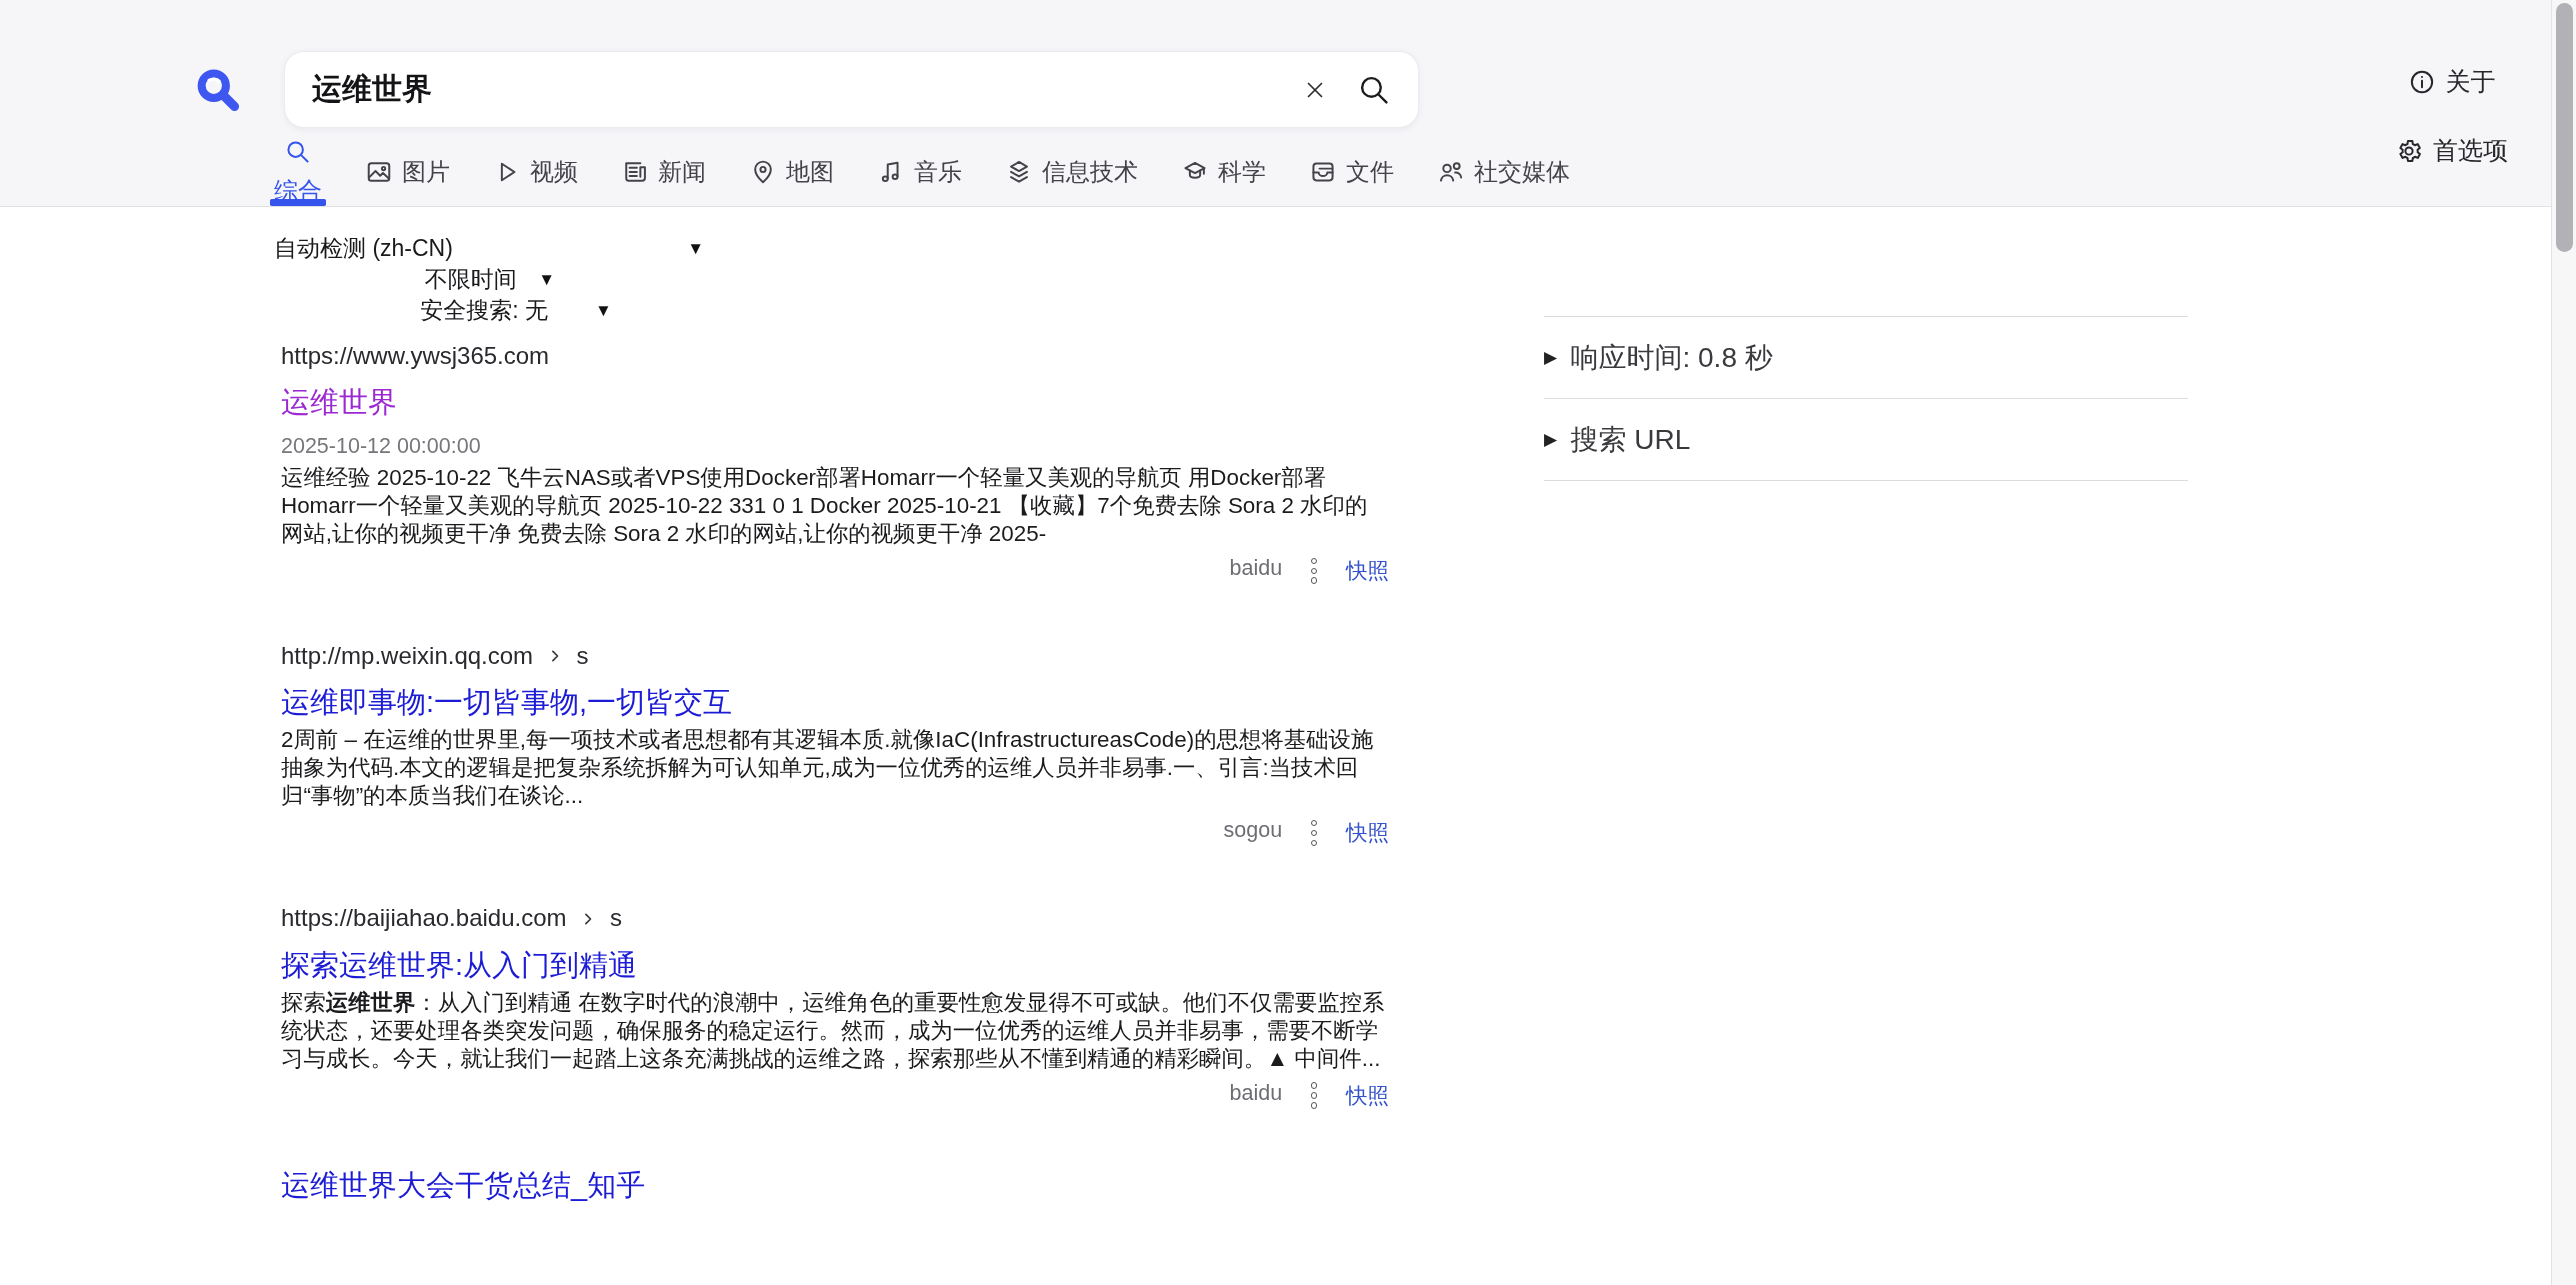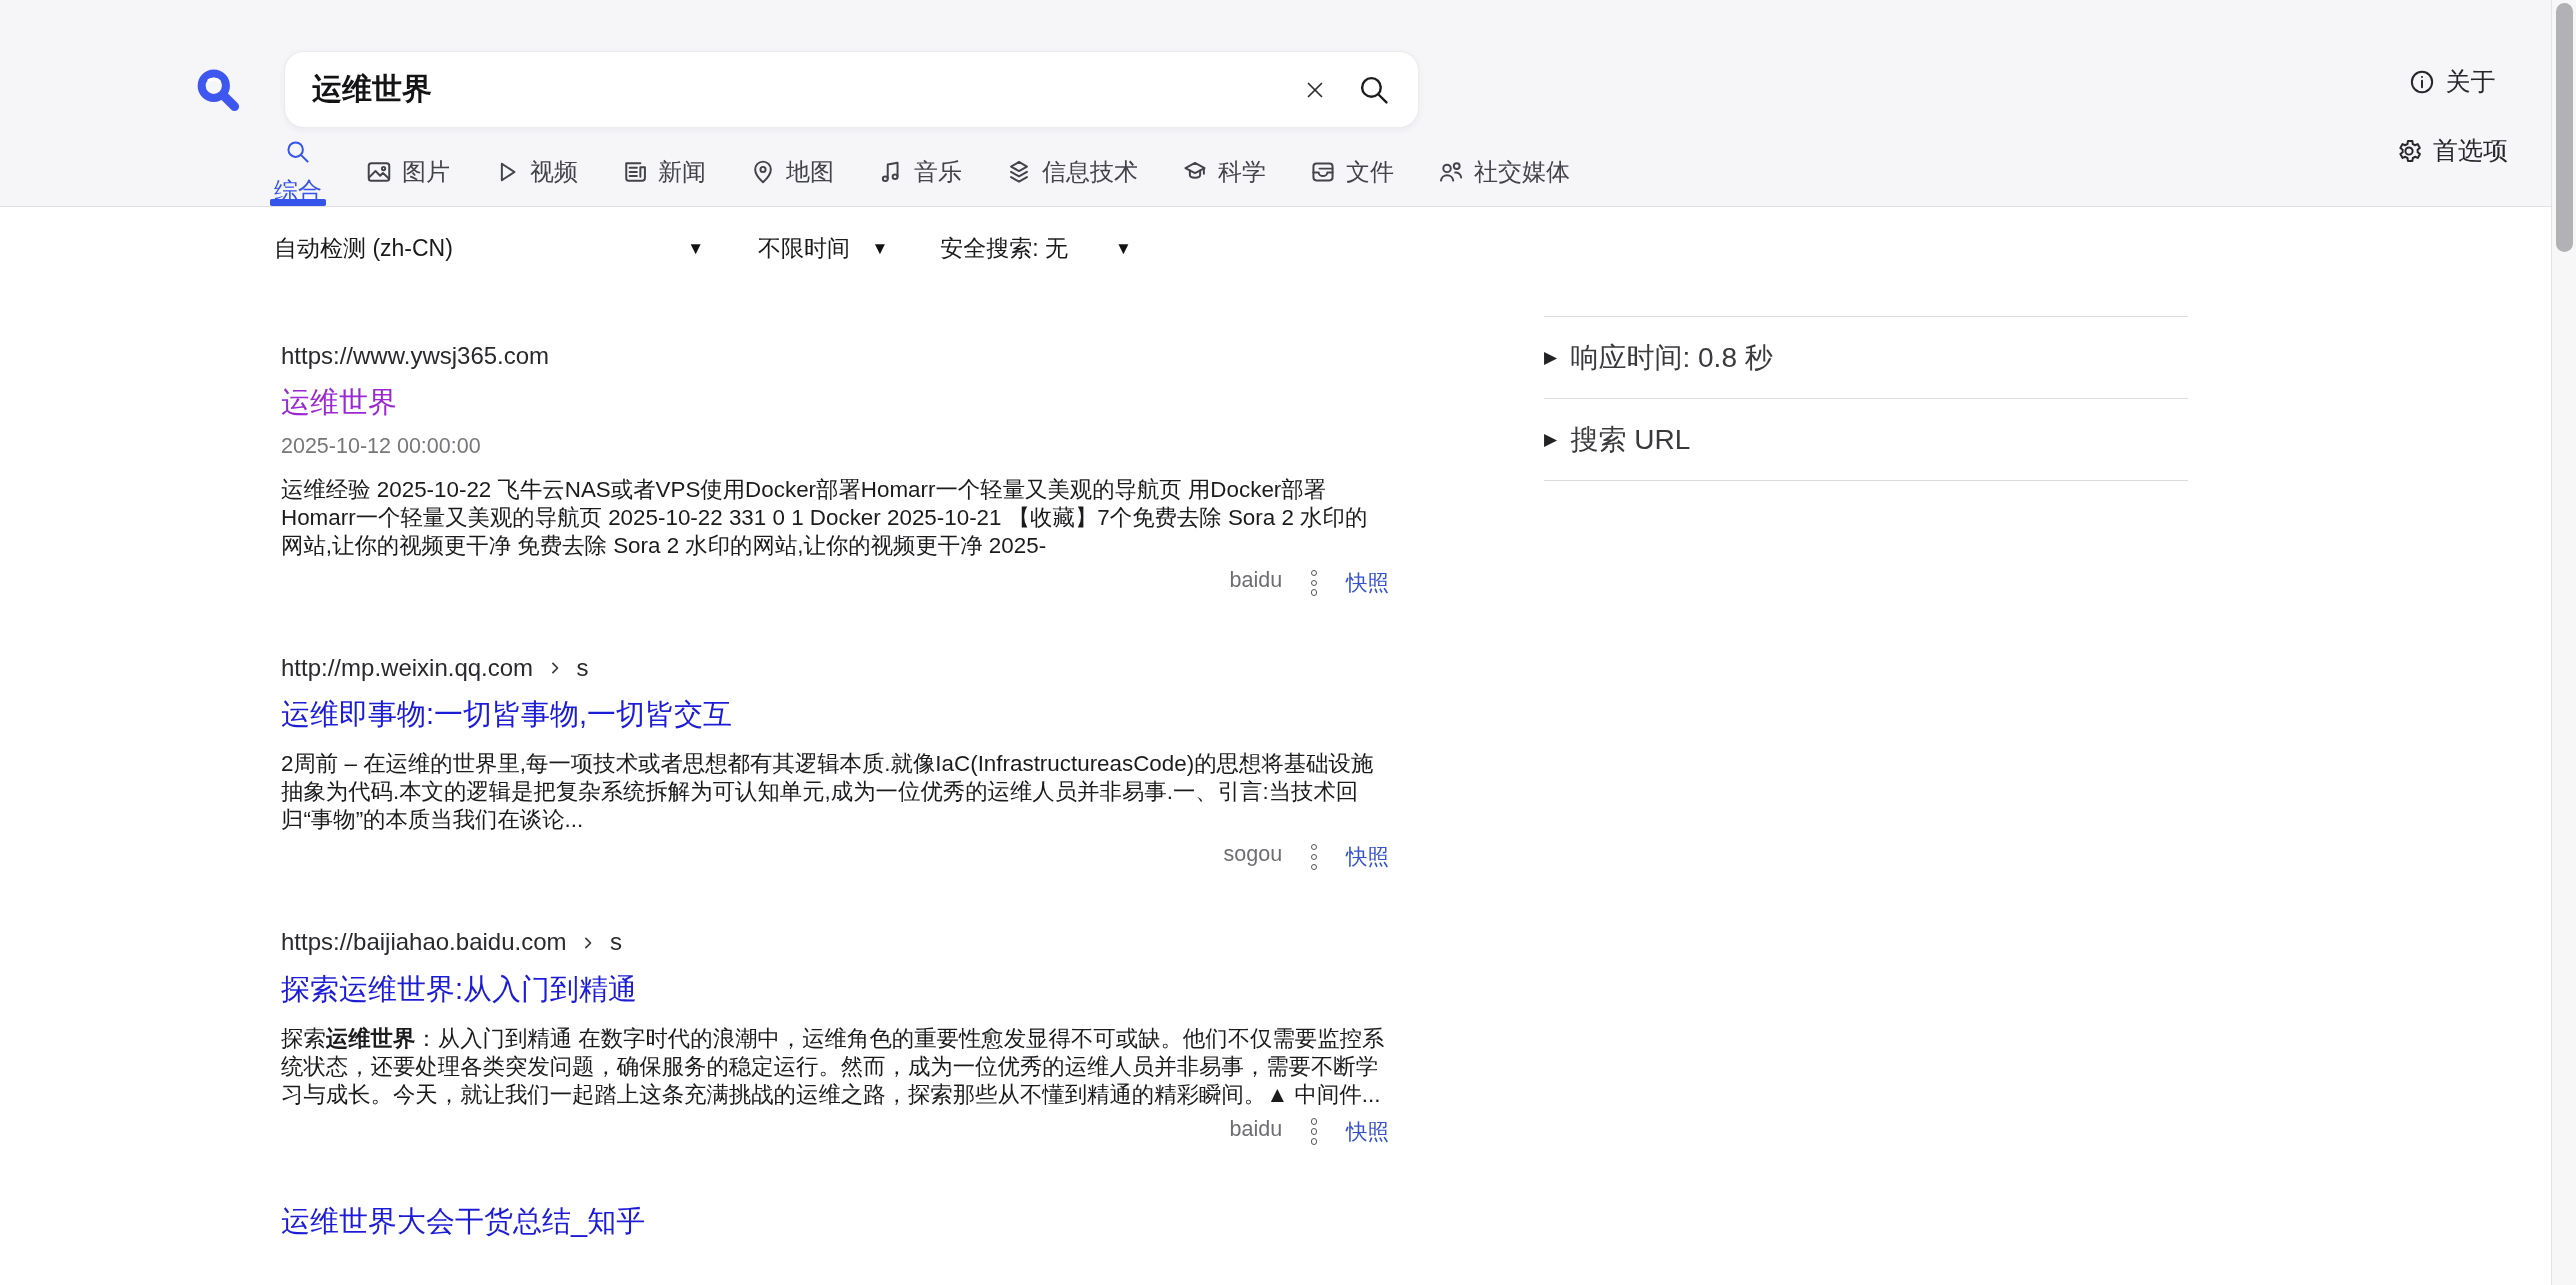--- a/index.html
+++ b/index.html
@@ -36,36 +36,36 @@
 
   
   .tabs { position:absolute; left:274px; bottom:0; height:68px; display:flex; gap:43px; }
   .tab { position:relative; display:flex; align-items:center; gap:9px; height:68px;
          color:#43434a; font-size:24px; cursor:pointer; }
   .tab svg { width:28px; height:28px; }
   .tab.active { color:var(--accent);flex-direction:column; }
   .tab.active::after { content:""; position:absolute; left:-3.6px; right:-3.6px; bottom:0; height:7.2px; background:var(--accent); border-radius:1.8px; }
 
   
-  .filters { position:absolute; left:274px; top:233px; height:41px; display:flex; align-items:flex-start; }
+  .filters { position:absolute; left:274px; top:233px; height:41px; display:flex; align-items:center;flex-direction:column; }
   .filter { display:flex; align-items:center; cursor:pointer; font-size:23px; color:#1a1a1d; }
   .filter .arr { font-size:17px; color:#111114; }
   .filter-language { width:430px; justify-content:space-between; margin-right:54px; }
   .filter-time { gap:21.5px; margin-right:52px; }
   .filter-safe { gap:47px; }
 
   
   .results { position:absolute; left:281px; top:341px; width:1108px; }
   .result { margin-bottom:56px; }
   .result-url { display:flex; align-items:center; gap:11.7px; font-size:24px; line-height:29px; color:#29292e; }
   .result-url svg { width:20px; height:20px; color:#3a3a40; margin-top:1.8px; }
   .result-title { display:block; margin-top:13.4px; font-size:29px; line-height:38px; color:var(--link); text-decoration:none; cursor:pointer; width:fit-content; }
   .result-title.visited { color:var(--visited); }
   .result-date { margin-top:12.5px; font-size:21.5px; line-height:25px; color:#76767b; }
-  .result-snippet { margin-top:17px; font-size:22.4px; line-height:28px; color:#1b1b1e; }
+  .result-snippet { margin-top:5px; font-size:22.4px; line-height:28px; color:#1b1b1e; }
   .result-snippet b { font-weight:700; }
   .result-footer { margin-top:8px; height:29px; display:flex; justify-content:flex-end; align-items:flex-start; gap:27px; }
   .engine-name { font-size:21.5px; color:#6d6d73; }
   .dots-menu { display:flex; flex-direction:column; gap:3.6px; cursor:pointer; padding:1.8px; }
   .dots-menu i { width:6.3px; height:6.3px; border:1.8px solid #55555b; border-radius:50%; display:block; }
   .cache-link { font-size:21.5px; color:#3452cc; text-decoration:none; cursor:pointer; }
 
   
   .info-panel { position:absolute; left:1544px; top:316px; width:644px; border-bottom:1.8px solid #dcdce0; }
   .info-section { height:82px; border-top:1.8px solid #dcdce0; display:flex; align-items:center; gap:13.4px; cursor:pointer; }

